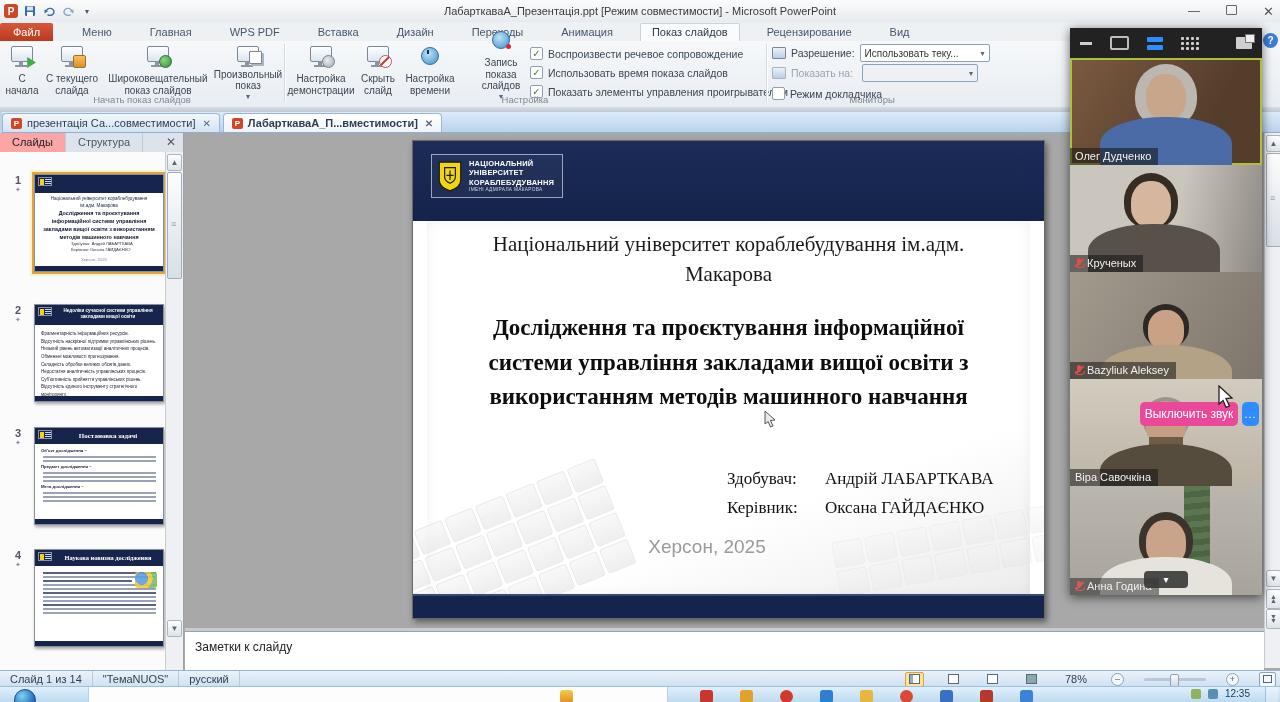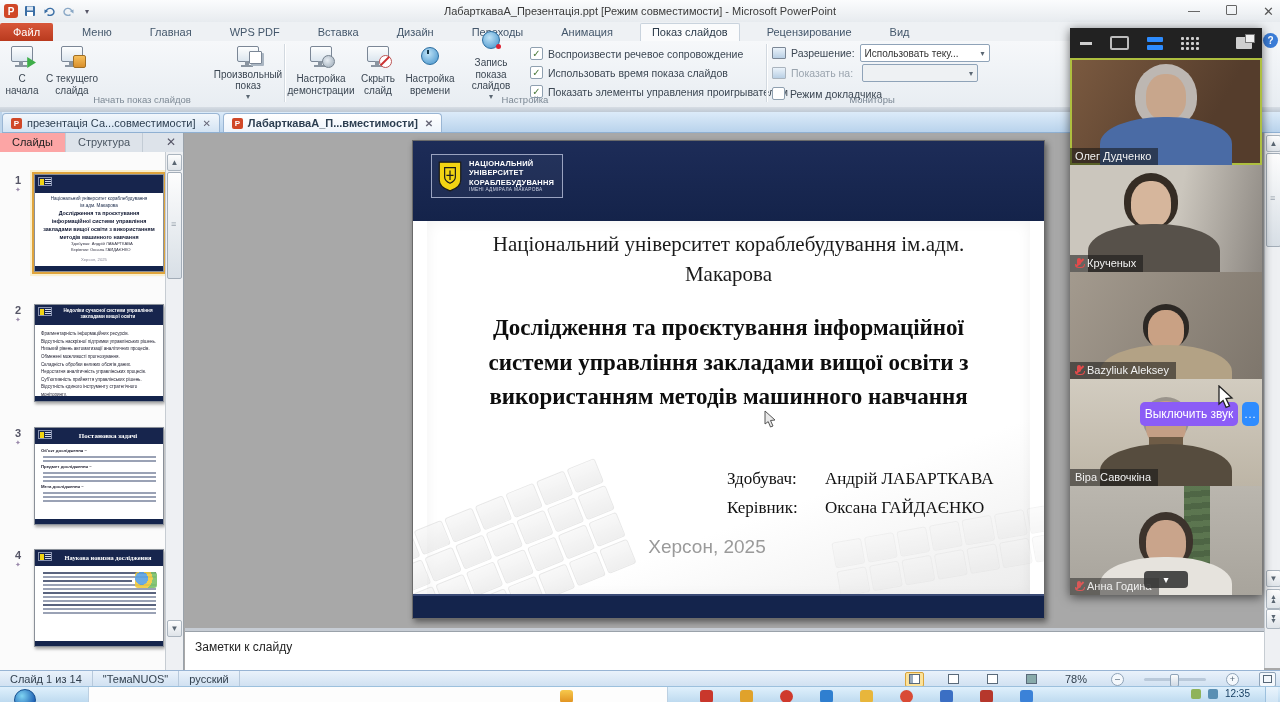--- a/index.html
+++ b/index.html
@@ -184,21 +184,21 @@
   .t5{--hair:#3c332c;--face:#c9a48b;--torso:#e6e3dd;background:linear-gradient(#bab6ae,#a8a49c);}
   .t5 .garland{position:absolute;right:52px;top:0;bottom:0;width:26px;
      background:repeating-linear-gradient(175deg,#4c6b40 0 6px,#3c5833 6px 12px);opacity:.85;}
   .t4 .beard{position:absolute;left:50%;transform:translateX(-50%);width:34px;height:16px;border-radius:0 0 45% 45%;background:#6f5c46;}
   .nlabel{position:absolute;left:0;bottom:0;display:flex;align-items:center;gap:4px;background:rgba(20,20,20,.55);
     color:#f2f2f2;font-size:11px;padding:2px 7px 3px 5px;max-width:180px;white-space:nowrap;}
   .micmute{display:inline-block;position:relative;width:8px;height:11px;}
   .micmute b{position:absolute;left:2px;top:0;width:4px;height:7px;background:#e24b4b;border-radius:2px;}
   .micmute u{position:absolute;left:0;top:6px;width:8px;height:3px;border:1px solid #e24b4b;border-top:none;border-radius:0 0 5px 5px;}
   .micmute i{position:absolute;left:-1px;top:4px;width:11px;height:1.5px;background:#e24b4b;transform:rotate(-45deg);}
-  .mutebtn{position:absolute;left:70px;top:374px;width:98px;height:24px;background:#8b5cf6;color:#fff;border-radius:5px;
+  .mutebtn{position:absolute;left:70px;top:374px;width:98px;height:24px;background:#ec4899;color:#fff;border-radius:5px;
     font-size:12px;display:flex;align-items:center;justify-content:center;z-index:5;}
   .morebtn{position:absolute;left:172px;top:374px;width:17px;height:24px;background:#2e8cff;color:#fff;border-radius:5px;
     font-size:11px;display:flex;align-items:center;justify-content:center;letter-spacing:1px;z-index:5;}
   .chevron{position:absolute;left:74px;top:543px;width:44px;height:17px;background:rgba(55,55,55,.9);border-radius:4px;
     color:#fff;display:flex;align-items:center;justify-content:center;font-size:10px;z-index:5;}
   .helpbtn{position:absolute;left:1263px;top:33px;width:15px;height:15px;border-radius:50%;background:#3b7dd8;color:#fff;
     font-size:10px;font-weight:bold;display:flex;align-items:center;justify-content:center;z-index:30;}
 
   
   .cursor{position:absolute;z-index:60;}
@@ -265,20 +265,27 @@
         </span>
       <span class="rlbl">С начала</span>
     </div>
     <div class="rbtn" style="left:44px;width:56px;">
       <span class="ric">
           <i class="scr"></i>
           <b class="acc acc-img"></b>
         </span>
       <span class="rlbl">С текущего слайда</span>
     </div>
+    <div class="rbtn" style="left:102px;width:112px;">
+      <span class="ric">
+          <i class="scr"></i>
+          <b class="acc acc-globe"></b>
+        </span>
+      <span class="rlbl">Широковещательный показ слайдов</span>
+    </div>
     <div class="rbtn" style="left:216px;width:64px;">
       <span class="ric">
           <i class="scr"></i>
           <b class="acc acc-stack"></b>
         </span>
       <span class="rlbl"><span>Произвольный показ</span></span>
       <span class="darr">▾</span>
     </div>
     <div class="rgroup-label" style="left:2px;width:280px;">Начать показ слайдов</div>
     <div class="vdiv" style="left:284px;"></div>
@@ -297,21 +304,21 @@
         </span>
       <span class="rlbl">Скрыть слайд</span>
     </div>
     <div class="rbtn" style="left:402px;width:56px;">
       <span class="ric">
           <i class="scr" style="opacity:0;"></i>
           <b class="acc acc-clock" style="width:16px;height:16px;right:6px;bottom:6px;"></b>
         </span>
       <span class="rlbl">Настройка времени</span>
     </div>
-    <div class="rbtn" style="left:460px;width:62px;">
+    <div class="rbtn" style="left:470px;width:62px;">
       <span class="ric">
           <i class="scr" style="opacity:0;"></i>
           <b class="acc acc-rec" style="width:16px;height:16px;right:6px;bottom:6px;"></b>
         </span>
       <span class="rlbl"><span>Запись показа слайдов</span></span>
       <span class="darr">▾</span>
     </div>
 
     <label class="cbrow" style="left:530px;top:5px;">
       <span class="cb">✓</span>

